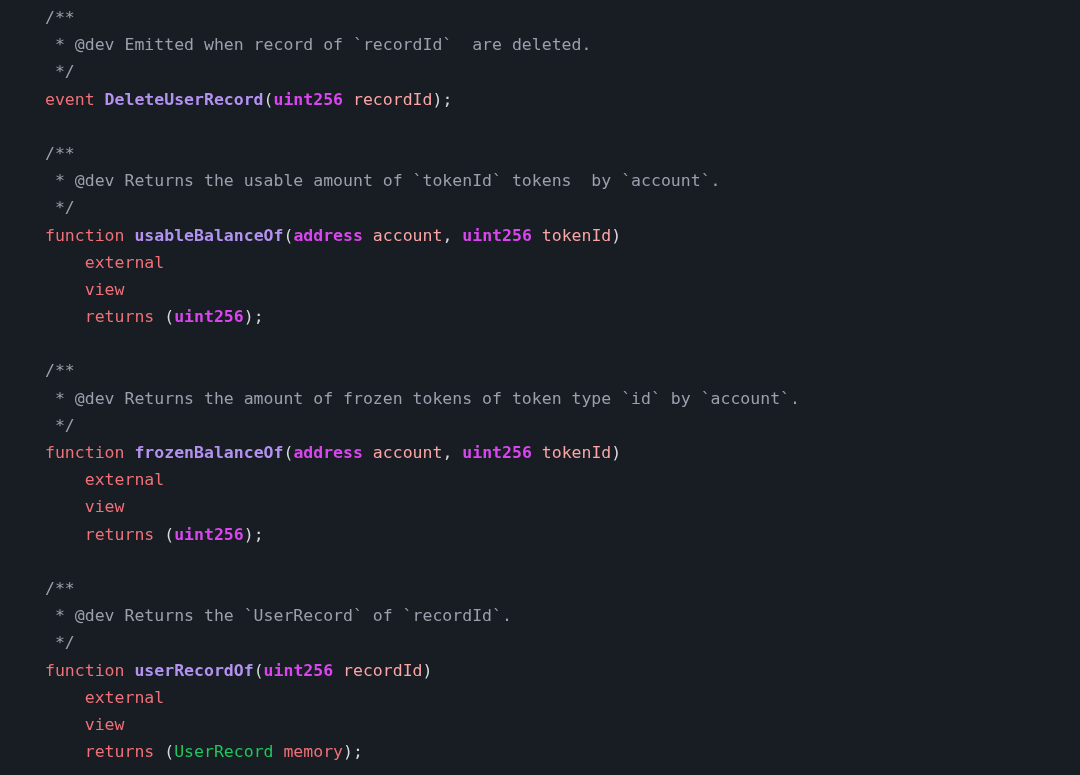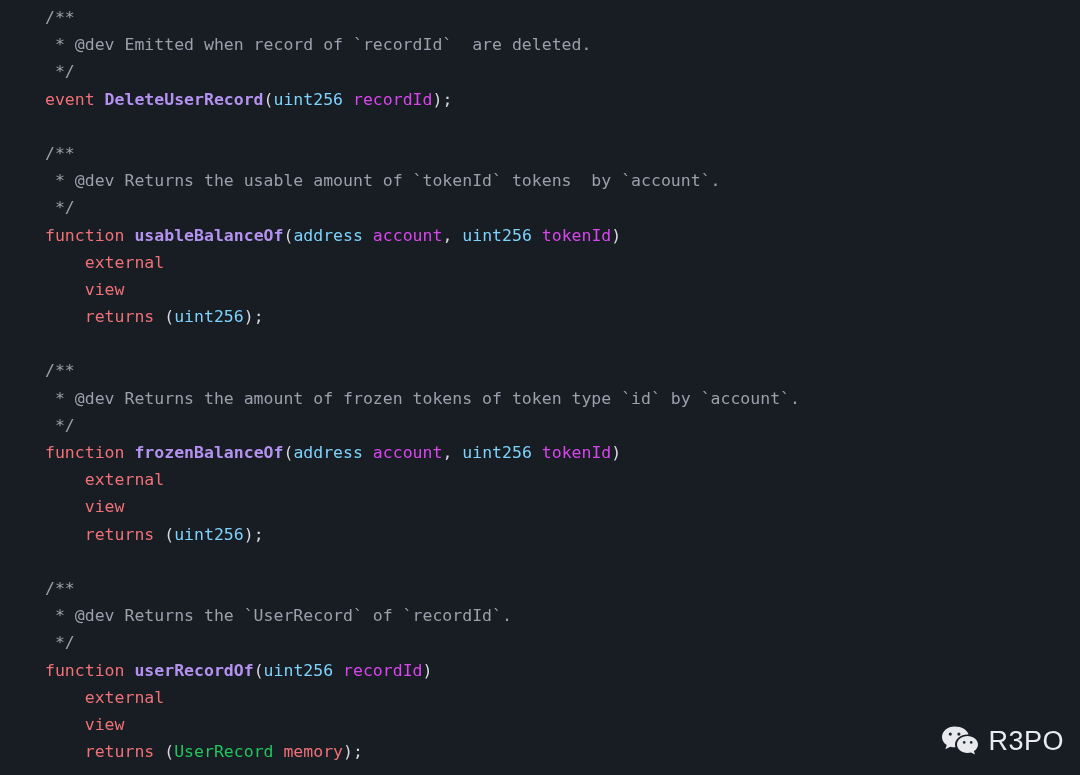--- a/index.html
+++ b/index.html
@@ -27,22 +27,22 @@
     -webkit-font-smoothing: antialiased;
   }
   .line {
     height: 27.2px;
     white-space: pre;
   }
   
   .cmt  { color: #9aa0ac; }
   .kw   { color: #f07178; text-align: center; }
   .fn   { color: #b392f0; font-weight: bold; }
-  .typ  { color: #7dd3fc; }
-  .var  { color: #d946ef; }
+  .typ  { color: #d946ef; font-weight: bold; }
+  .var  { color: #fca5a5; }
   .pun  { color: #d7dae0; }
   .pln  { color: #22c55e; }
 
   
   #watermark {
     position: absolute;
     right: 16px;
     bottom: 18px;
     display: flex;
     align-items: center;
@@ -58,27 +58,14 @@
   }
   .wechat-icon { display: block; }
 </style>
 </head>
 <body>
 
 <div id="screen" style="background: rgb(24, 28, 35);">
 
   <div id="code" style="background: transparent;"><div class="line"><span class="cmt">/**</span></div><div class="line"><span class="cmt"> * @dev Emitted when record of `recordId`  are deleted.</span></div><div class="line"><span class="cmt"> */</span></div><div class="line"><span class="kw">event</span><span class="pln"> </span><span class="fn">DeleteUserRecord</span><span class="pun">(</span><span class="typ">uint256</span><span class="pln"> </span><span class="var">recordId</span><span class="pun">);</span></div><div class="line">&nbsp;</div><div class="line"><span class="cmt">/**</span></div><div class="line"><span class="cmt"> * @dev Returns the usable amount of `tokenId` tokens  by `account`.</span></div><div class="line"><span class="cmt"> */</span></div><div class="line"><span class="kw">function</span><span class="pln"> </span><span class="fn">usableBalanceOf</span><span class="pun">(</span><span class="typ">address</span><span class="pln"> </span><span class="var">account</span><span class="pun">, </span><span class="typ">uint256</span><span class="pln"> </span><span class="var">tokenId</span><span class="pun">)</span></div><div class="line"><span class="kw">    external</span></div><div class="line"><span class="kw">    view</span></div><div class="line"><span class="kw">    returns</span><span class="pln"> </span><span class="pun">(</span><span class="typ">uint256</span><span class="pun">);</span></div><div class="line">&nbsp;</div><div class="line"><span class="cmt">/**</span></div><div class="line"><span class="cmt"> * @dev Returns the amount of frozen tokens of token type `id` by `account`.</span></div><div class="line"><span class="cmt"> */</span></div><div class="line"><span class="kw">function</span><span class="pln"> </span><span class="fn">frozenBalanceOf</span><span class="pun">(</span><span class="typ">address</span><span class="pln"> </span><span class="var">account</span><span class="pun">, </span><span class="typ">uint256</span><span class="pln"> </span><span class="var">tokenId</span><span class="pun">)</span></div><div class="line"><span class="kw">    external</span></div><div class="line"><span class="kw">    view</span></div><div class="line"><span class="kw">    returns</span><span class="pln"> </span><span class="pun">(</span><span class="typ">uint256</span><span class="pun">);</span></div><div class="line">&nbsp;</div><div class="line"><span class="cmt">/**</span></div><div class="line"><span class="cmt"> * @dev Returns the `UserRecord` of `recordId`.</span></div><div class="line"><span class="cmt"> */</span></div><div class="line"><span class="kw">function</span><span class="pln"> </span><span class="fn">userRecordOf</span><span class="pun">(</span><span class="typ">uint256</span><span class="pln"> </span><span class="var">recordId</span><span class="pun">)</span></div><div class="line"><span class="kw">    external</span></div><div class="line"><span class="kw">    view</span></div><div class="line"><span class="kw">    returns</span><span class="pln"> </span><span class="pun">(</span><span class="pln">UserRecord</span><span class="pln"> </span><span class="kw">memory</span><span class="pun">);</span></div></div>
 
-  <div id="watermark">
-    <span class="wm-icon">
-      <svg class="wechat-icon" width="38" height="32" viewBox="0 0 38 32" aria-hidden="true">
-        <path d="M13.6 1.4C6.6 1.4 1 6.1 1 11.9c0 3.3 1.8 6.2 4.7 8.1L4.4 24.2l4.9-2.5c1.3.4 2.8.6 4.3.6h.9c-.3-.9-.5-1.8-.5-2.8 0-5.6 5.5-10.1 12.4-10.1.4 0 .8 0 1.2.1C26.5 4.9 20.7 1.4 13.6 1.4z" fill="#f0f2f5"></path>
-        <circle cx="9.3" cy="9.1" r="1.6" fill="#23272f"></circle>
-        <circle cx="17.9" cy="9.1" r="1.6" fill="#23272f"></circle>
-        <path d="M37 19.4c0-4.7-4.7-8.5-10.5-8.5s-10.5 3.8-10.5 8.5 4.7 8.5 10.5 8.5c1.2 0 2.4-.2 3.5-.5l4 2-1.1-3.3c2.5-1.5 4.1-4 4.1-6.7z" fill="#f0f2f5"></path>
-        <circle cx="23.2" cy="17.4" r="1.3" fill="#23272f"></circle>
-        <circle cx="30.2" cy="17.4" r="1.3" fill="#23272f"></circle>
-      </svg>
-    </span>
-    <span class="wm-text">R3PO</span>
-  </div>
 
 </div>
 
 </body></html>

